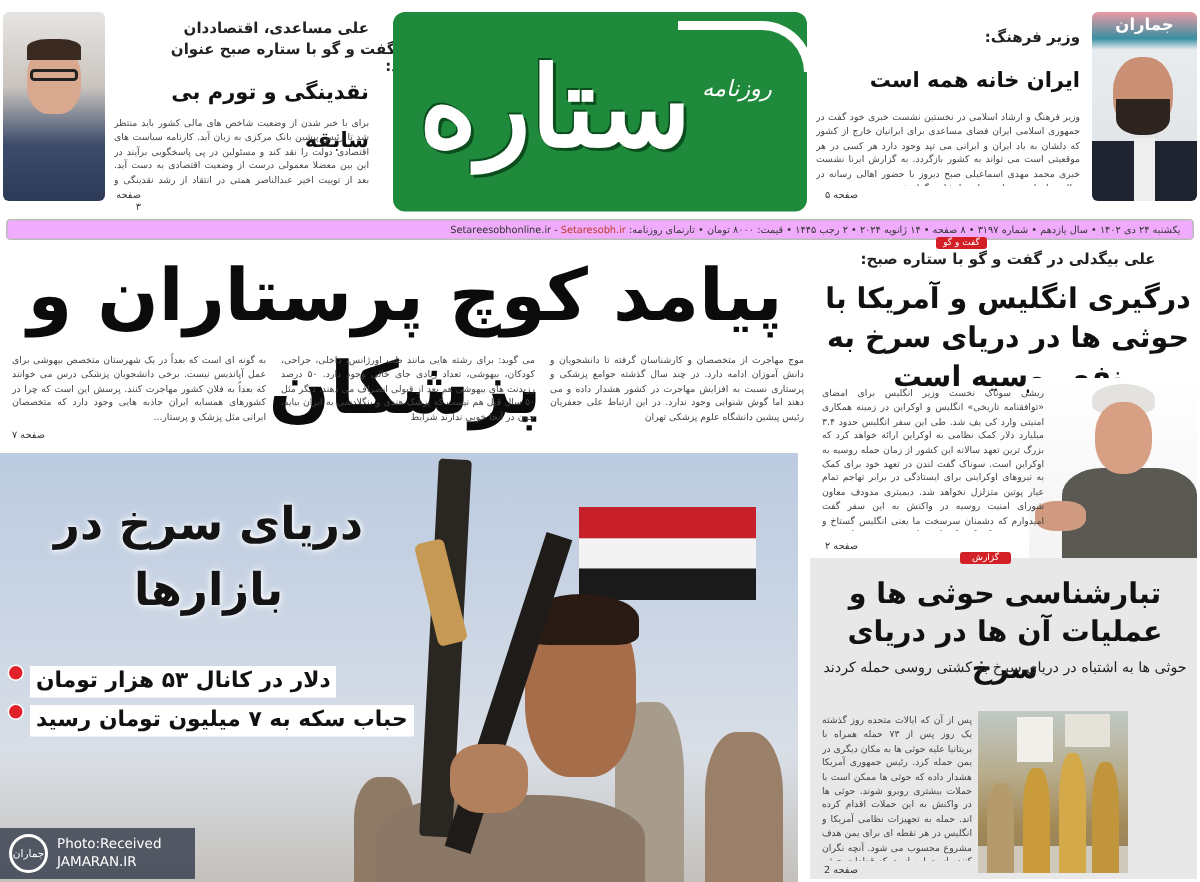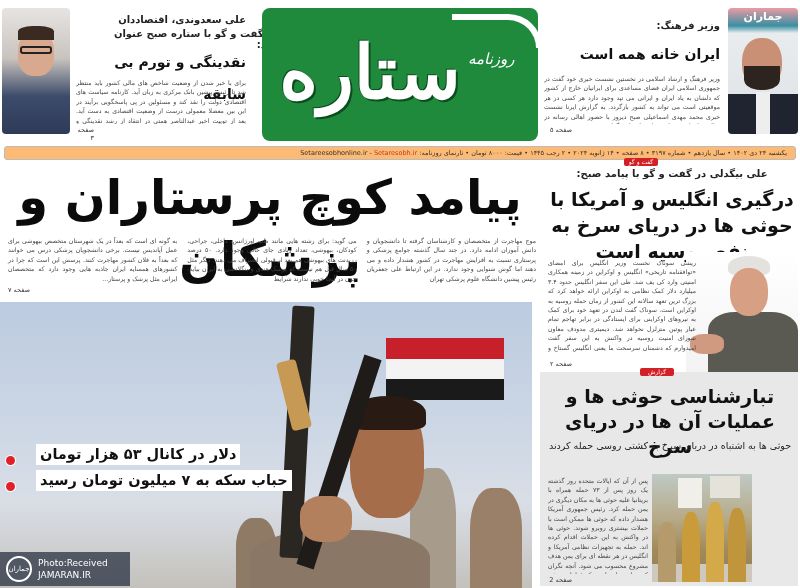--- a/index.html
+++ b/index.html
@@ -26,21 +26,21 @@
   .top-right-photo .beard { position: absolute; left: 16px; top: 58px; width: 36px; height: 24px; background: #2d2420; border-radius: 0 0 45% 45%; }
   .top-right-photo .suit { position: absolute; left: 0; top: 86px; width: 70px; height: 40px; background: #1f2430; }
   .top-right-photo .shirt { position: absolute; left: 28px; top: 84px; width: 14px; height: 42px; background: #eee; }
 
   .kicker { font-size: 10px; font-weight: bold; color: #222; }
   .headline-md { font-weight: bold; font-size: 14px; line-height: 32px; color: #111; }
   .body-text { font-size: 6.2px; line-height: 9.4px; color: #444; text-align: justify; }
   .page-ref { font-size: 6.5px; color: #333; }
 
   
-  .datebar { left: 4px; top: 146px; width: 792px; height: 14px; border: 1px solid #bbb; border-radius: 3px; background: #fdba74; font-size: 6.5px; line-height: 12px; padding: 0 8px; color: #333; white-space: nowrap; overflow: hidden; }
+  .datebar { left: 4px; top: 146px; width: 792px; height: 14px; border: 1px solid #bbb; border-radius: 3px; background: #f0abfc; font-size: 6.5px; line-height: 12px; padding: 0 8px; color: #333; white-space: nowrap; overflow: hidden; }
   .datebar .site { color: #c0392b; }
 
   
   .tag { background: #d32027; color: #fff; font-size: 6px; line-height: 8px; text-align: center; border-radius: 2px; }
 
   
   .lead-head { left: 6px; top: 166px; width: 528px; font-weight: bold; font-size: 48px; line-height: 62px; letter-spacing: -1px; color: #0b0b0b; text-align: center; direction: rtl; }
   .lead-cols { left: 8px; top: 236px; width: 528px; display: flex; flex-direction: row-reverse; gap: 10px; }
   .lead-cols .col { flex: 1; }
 
@@ -73,36 +73,36 @@
   .mp-rifle2 { position: absolute; left: 330px; top: 352px; width: 18px; height: 220px; background: #1e1b19; transform: rotate(18deg); }
   .mp-stock { position: absolute; left: 284px; top: 360px; width: 20px; height: 70px; background: #c69a54; transform: rotate(-14deg); border-radius: 4px; }
   .mp-head { position: absolute; left: 350px; top: 398px; width: 74px; height: 120px; background: #a56d4a; border-radius: 45% 45% 40% 40%; }
   .mp-hair { position: absolute; left: 350px; top: 396px; width: 76px; height: 34px; background: #2a1a14; border-radius: 50% 50% 20% 20%; }
   .mp-hand { position: absolute; left: 300px; top: 496px; width: 52px; height: 46px; background: #b3805e; border-radius: 40%; }
   .mp-body { position: absolute; left: 250px; top: 530px; width: 180px; height: 70px; background: #8b7766; border-radius: 40% 40% 0 0; }
   .mp-crowd { position: absolute; bottom: 0; background: #a79b8c; border-radius: 40% 40% 0 0; }
 
   .mp-head-text { left: 8px; top: 328px; width: 262px; text-align: center; font-weight: bold; font-size: 30px; line-height: 44px; color: #141414; text-shadow: 0 0 3px #fff, 0 0 6px #fff; }
   .bullets { left: 6px; top: 444px; width: 240px; }
-  .bullet { display: flex; align-items: flex-end; margin-bottom: 5px; direction: ltr; gap: 16px; }
+  .bullet { display: flex; align-items: flex-start; margin-bottom: 5px; direction: ltr; }
   .bullet .dot { width: 9px; height: 9px; background: #e02228; border-radius: 50%; margin-right: 5px; flex: none; box-shadow: 0 0 0 1px #fff; }
   .bullet .txt { background: #fff; padding: 1px 4px; font-weight: bold; font-size: 14.5px; line-height: 19px; direction: rtl; white-space: nowrap; }
   .credit { left: 0; top: 552px; width: 130px; height: 34px; background: rgba(40,50,65,0.75); color: #fff; display: flex; align-items: center; }
   .credit .logo { width: 26px; height: 26px; border: 2px solid #fff; border-radius: 50%; margin: 0 6px; flex: none; font-size: 7px; text-align: center; line-height: 22px; }
   .credit .lines { font-size: 9px; line-height: 12px; }
 </style>
 </head>
 <body>
 
 <div class="abs top-left-photo">
   <div class="face"></div>
   <div class="hair"></div>
   <div class="glasses"></div>
 </div>
-<div class="abs rtl kicker" style="left:76px; top:14px; width:170px;">علی سعدوندی، اقتصاددان</div>
+<div class="abs rtl kicker" style="left:76px; top:14px; width:170px;">علی مساعدی، اقتصاددان</div>
 <div class="abs rtl kicker" style="left:76px; top:28px; width:170px;margin-left:32px;">در گفت و گو با ستاره صبح عنوان کرد:</div>
 <div class="abs rtl headline-md" style="left:76px; top:46px; width:170px;">نقدینگی و تورم بی سابقه</div>
 <div class="abs rtl body-text" style="left:76px; top:78px; width:170px; height:46px; overflow:hidden;">برای با خبر شدن از وضعیت شاخص های مالی کشور باید منتظر شد تا رئیس پیشین بانک مرکزی به زبان آید. کارنامه سیاست های اقتصادی دولت را نقد کند و مسئولین در پی پاسخگویی برآیند در این بین معضلا معمولی درست از وضعیت اقتصادی به دست آید. بعد از توییت اخیر عبدالناصر همتی در انتقاد از رشد نقدینگی و سیاست های مالی دولت داده های منتشر شده از سوی بانک مرکزی...</div>
 <div class="abs rtl page-ref" style="left:76px; top:126px; width:18px;">صفحه ۳</div>
 
 <div class="abs masthead">
   <div class="logo-swoosh"></div>
   <div class="logo-main">ستاره صبح</div>
   <div class="logo-sub">روزنامه</div>
 </div>
@@ -126,21 +126,21 @@
 <div class="abs tag" style="left:624px; top:158px; width:34px;">گفت و گو</div>
 
 <div class="abs lead-head">پیامد کوچ پرستاران و پزشکان</div>
 <div class="abs lead-cols">
   <div class="col rtl body-text">موج مهاجرت از متخصصان و کارشناسان گرفته تا دانشجویان و دانش آموزان ادامه دارد. در چند سال گذشته جوامع پزشکی و پرستاری نسبت به افزایش مهاجرت در کشور هشدار داده و می دهند اما گوش شنوایی وجود ندارد. در این ارتباط علی جعفریان رئیس پیشین دانشگاه علوم پزشکی تهران</div>
   <div class="col rtl body-text">می گوید: برای رشته هایی مانند طب اورژانس، داخلی، جراحی، کودکان، بیهوشی، تعداد زیادی جای خالی وجود دارد. ۵۰ درصد رزیدنت های بیهوشی هم بعد از قبولی انصراف می دهند. دیگر مثل ۵۰ سال قبل هم نیست که پزشک هندی و بنگلادشی به ایران بیاید، چون در آنجا خوبی ندارند شرایط</div>
   <div class="col rtl body-text">به گونه ای است که بعداً در یک شهرستان متخصص بیهوشی برای عمل آپاندیس نیست. برخی دانشجویان پزشکی درس می خوانند که بعداً به فلان کشور مهاجرت کنند. پرسش این است که چرا در کشورهای همسایه ایران جاذبه هایی وجود دارد که متخصصان ایرانی مثل پزشک و پرستار...</div>
 </div>
 <div class="abs rtl page-ref" style="left:6px; top:286px; width:24px;">صفحه ۷</div>
 
-<div class="abs rtl kicker r-kicker">علی بیگدلی در گفت و گو با پیامد صبح:</div>
+<div class="abs rtl kicker r-kicker">علی بیگدلی در گفت و گو با ستاره صبح:</div>
 <div class="abs rtl r-head">درگیری انگلیس و آمریکا با حوثی ها در دریای سرخ به نفع روسیه است</div>
 <div class="abs r-photo">
   <div class="bg"></div>
   <div class="jacket"></div>
   <div class="hair"></div>
   <div class="face"></div>
   <div class="hand"></div>
 </div>
 <div class="abs rtl body-text r-text" style="height:96px; overflow:hidden;">ریشی سوناک نخست وزیر انگلیس برای امضای «توافقنامه تاریخی» انگلیس و اوکراین در زمینه همکاری امنیتی وارد کی یف شد. طی این سفر انگلیس حدود ۳.۴ میلیارد دلار کمک نظامی به اوکراین ارائه خواهد کرد که بزرگ ترین تعهد سالانه این کشور از زمان حمله روسیه به اوکراین است. سوناک گفت لندن در تعهد خود برای کمک به نیروهای اوکراینی برای ایستادگی در برابر تهاجم تمام عیار پوتین متزلزل نخواهد شد. دیمیتری مدودف معاون شورای امنیت روسیه در واکنش به این سفر گفت امیدوارم که دشمنان سرسخت ما یعنی انگلیس گستاخ و خیره سر درک کند که استقرار رسمی نیروهایش در اوکراین به معنای اعلام جنگ علیه کشور ما خواهد بود.</div>
 <div class="abs rtl page-ref" style="left:548px; top:360px; width:24px;">صفحه ۲</div>
@@ -173,20 +173,21 @@
 </div>
 <div class="mp-body"></div>
 <div class="mp-head"></div>
 <div class="mp-hair"></div>
 <div class="mp-rifle"></div>
 <div class="mp-rifle2"></div>
 <div class="mp-stock"></div>
 <div class="mp-hand"></div>
 
 <div class="abs rtl mp-head-text">
+  <div>دریای سرخ در بازارها</div>
 </div>
 <div class="abs bullets">
   <div class="bullet">
     <span class="dot"></span>
     <span class="txt">دلار در کانال ۵۳ هزار تومان</span>
   </div>
   <div class="bullet">
     <span class="dot"></span>
     <span class="txt">حباب سکه به ۷ میلیون تومان رسید</span>
   </div>

